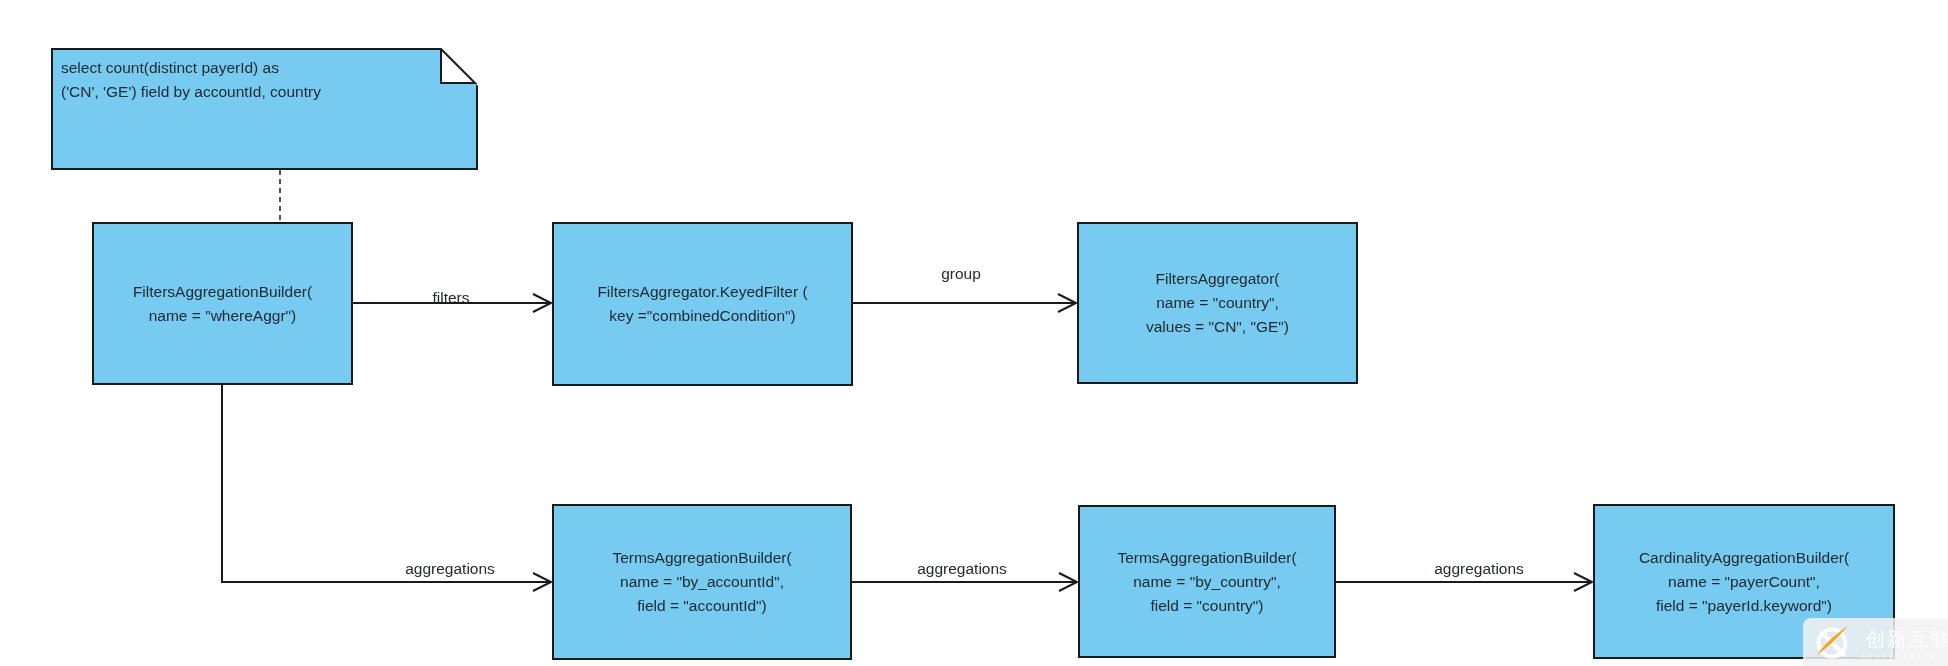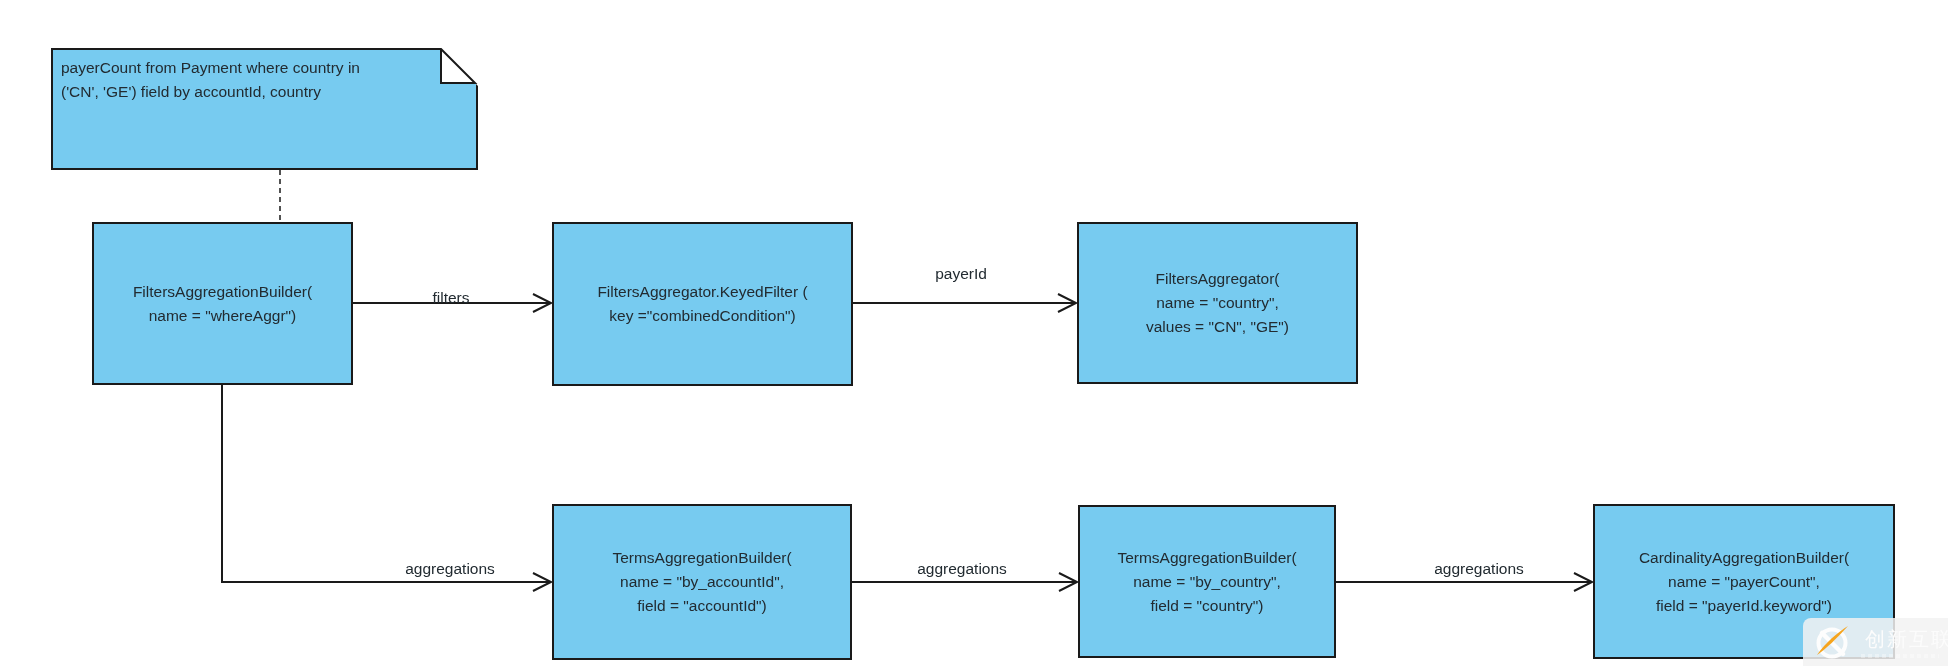--- a/index.html
+++ b/index.html
@@ -56,21 +56,21 @@
 
       <path d="M852,582 L1075,582"></path>
       <path d="M1059,573 L1077,582 L1059,591"></path>
 
       <path d="M1336,582 L1590,582"></path>
       <path d="M1574,573 L1592,582 L1574,591"></path>
     </g>
   </svg>
 
   <div class="note" style="left:51px;top:48px;width:427px;height:122px;">
-    <div>payerCount from Payment where country in</div>
+    <div>select count(distinct payerId) as</div>
     <div>('CN', 'GE') field by accountId, country</div>
     <svg class="note-fold" viewBox="0 0 38 38">
       <polygon points="0,0 38,0 38,38" fill="#FFFFFF"></polygon>
       <polygon points="1,1 35,35 1,35" fill="#FFFFFF" stroke="#1A1A1A" stroke-width="2"></polygon>
     </svg>
   </div>
 
   <div class="node" style="left:92px;top:222px;width:261px;height:163px;">
     <div>FiltersAggregationBuilder(</div>
     <div>name = "whereAggr")</div>
@@ -99,21 +99,21 @@
     <div>field = "country")</div>
   </div>
 
   <div class="node" style="left:1593px;top:504px;width:302px;height:155px;">
     <div>CardinalityAggregationBuilder(</div>
     <div>name = "payerCount",</div>
     <div>field = "payerId.keyword")</div>
   </div>
 
   <div class="edge-label" style="left:451px;top:265px;margin-top:24px;">filters</div>
-  <div class="edge-label" style="left:961px;top:265px;">payerId</div>
+  <div class="edge-label" style="left:961px;top:265px;">group</div>
   <div class="edge-label" style="left:450px;top:560px;">aggregations</div>
   <div class="edge-label" style="left:962px;top:560px;">aggregations</div>
   <div class="edge-label" style="left:1479px;top:560px;">aggregations</div>
 
   <div class="watermark">
     <svg class="wm-logo" viewBox="0 0 40 40">
       <circle cx="19" cy="21" r="13.5" fill="none" stroke="#FDFDFD" stroke-width="4"></circle>
       <path d="M9,11 L30,32" stroke="#FDFDFD" stroke-width="4.5" fill="none" stroke-linecap="round"></path>
       <path d="M4,33 C13,27 23,17 35,4 C25,10 12,21 4,33 Z" fill="#F6A41D"></path>
     </svg>

